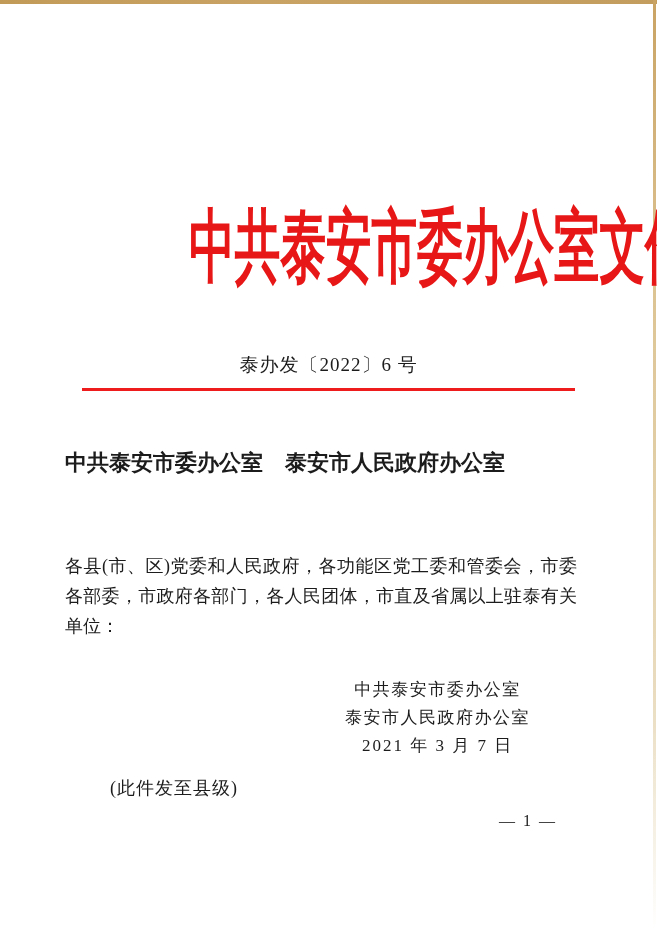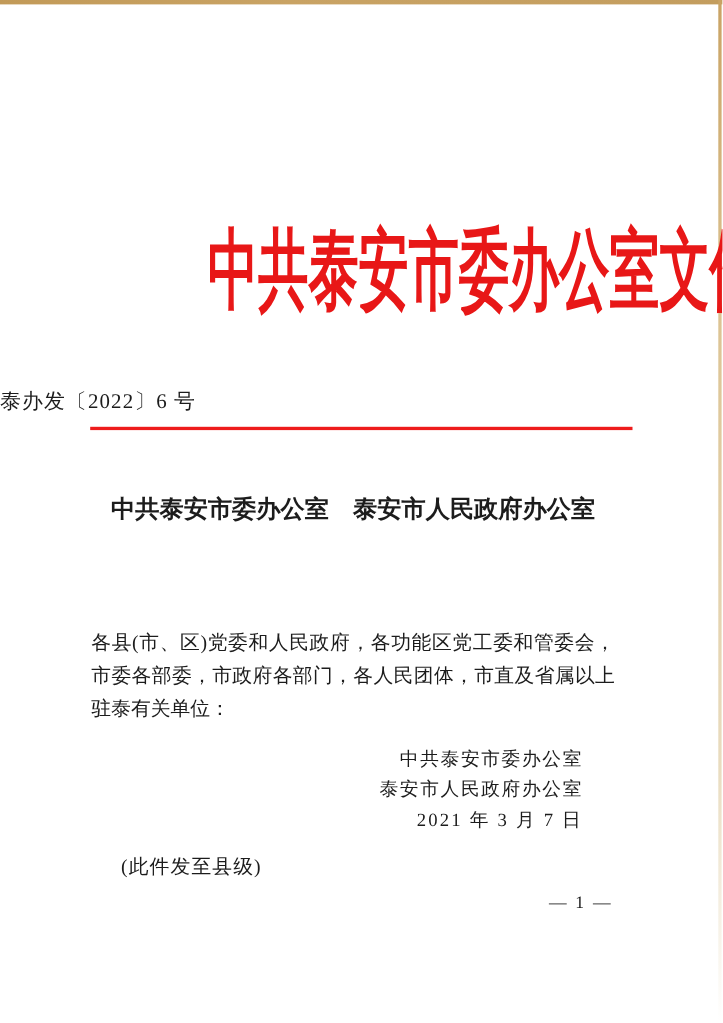--- a/index.html
+++ b/index.html
@@ -47,65 +47,64 @@
     line-height: 90px;
     font-weight: bold;
     color: var(--red-accent, #e81717);
     transform: scaleX(0.57);
     transform-origin: 50% 50%;
   }
   .doc-number {
     position: absolute;
     top: 352px; left: 0;
     width: 100%;
-    text-align: left;
+    text-align: center;
     font-size: 19px;
     letter-spacing: 1px;
   }
   .red-line {
     position: absolute;
     top: 388px; left: 82px;
     width: 493px; height: 3px;
     background: var(--divider-red, #ee1c1c);
   }
   
   .notice-title {
     position: absolute;
     top: 448px; left: 65px;
     width: 512px;
     margin: 0;
     font-size: 22px;
     font-weight: bold;
     line-height: 30px;
-    text-align: center;
   }
   .notice-title .line { display: block; white-space: nowrap; }
   .notice-title .squeeze {
     display: inline-block;
     transform: scaleX(0.87);
     transform-origin: 50% 50%;
     white-space: nowrap;
   }
   
   .body-text {
     position: absolute;
     top: 551px; left: 65px;
     width: 512px;
     font-size: 18px;
     line-height: 30px;
     text-align: justify;
     text-justify: inter-ideograph;
   }
-  .body-text p { margin: 18px; }
+  .body-text p { margin: 0; }
   .body-text p.indent { text-indent: 2em; }
   
   .signature {
     position: absolute;
     top: 676px; right: 127px;
-    text-align: right;
+    text-align: center;
     font-size: 17px;
     line-height: 28px;
     letter-spacing: 1.5px;
   }
   .signature .date { letter-spacing: 2px; }
   
   .dist-note {
     position: absolute;
     top: 776px; left: 110px;
     font-size: 18px;

